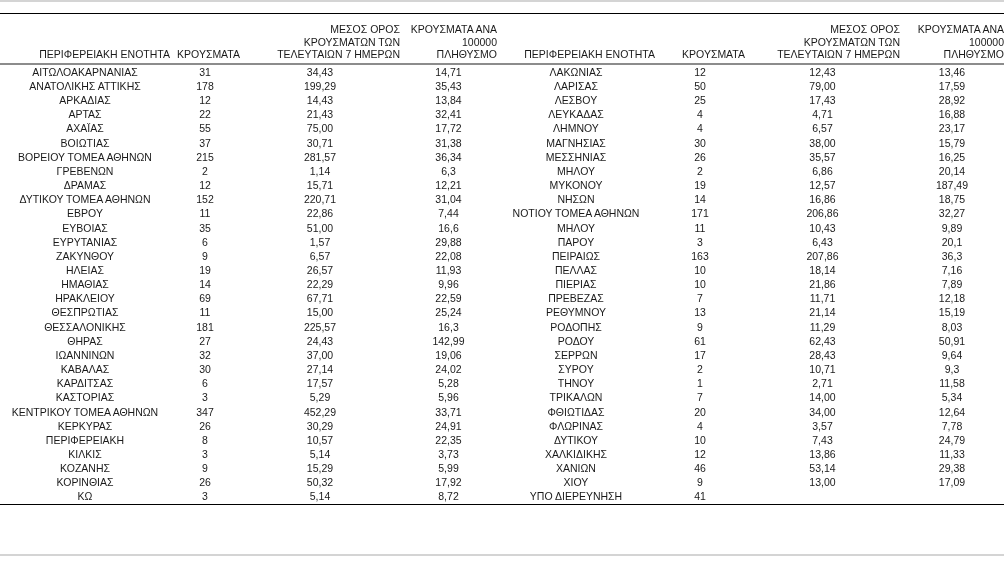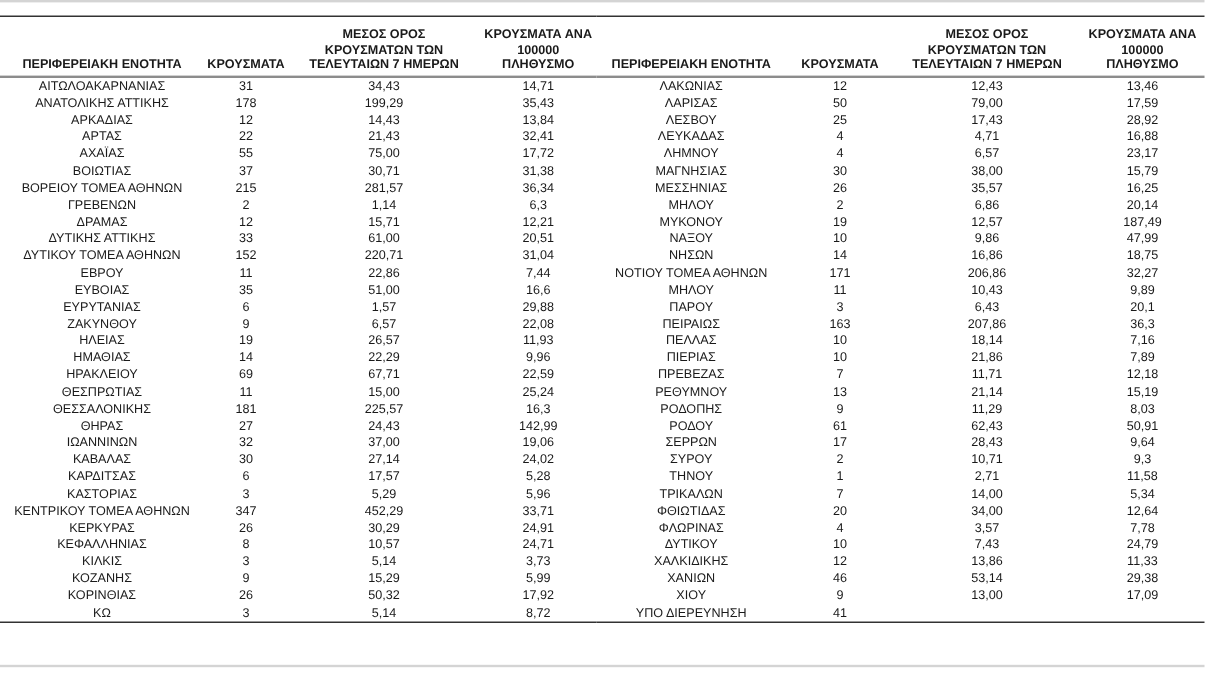--- a/index.html
+++ b/index.html
@@ -20,22 +20,22 @@
     position: absolute;
     top: 13px;
     left: 0;
     width: 1004px;
     border-collapse: collapse;
     table-layout: fixed;
     border-top: 1.5px solid #000000;
   }
   table.regions th {
     vertical-align: bottom;
-    text-align: center;
-    font-weight: bold;
+    text-align: right;
+    font-weight: normal;
     font-size: 10.5px;
     line-height: 12.6px;
     padding: 9px 0 2px 0;
     border-bottom: 2.5px solid #8c8c8c;
     white-space: pre-line;
     color: #1a1a1a;
   }
   table.regions td {
     text-align: center;
     font-size: 10.5px;
@@ -168,30 +168,20 @@
           <td>ΔΡΑΜΑΣ</td>
           <td>12</td>
           <td>15,71</td>
           <td>12,21</td>
           <td>ΜΥΚΟΝΟΥ</td>
           <td>19</td>
           <td>12,57</td>
           <td>187,49</td>
         </tr>
         <tr>
-          <td>ΔΥΤΙΚΗΣ ΑΤΤΙΚΗΣ</td>
-          <td>33</td>
-          <td>61,00</td>
-          <td>20,51</td>
-          <td>ΝΑΞΟΥ</td>
-          <td>10</td>
-          <td>9,86</td>
-          <td>47,99</td>
-        </tr>
-        <tr>
           <td>ΔΥΤΙΚΟΥ ΤΟΜΕΑ ΑΘΗΝΩΝ</td>
           <td>152</td>
           <td>220,71</td>
           <td>31,04</td>
           <td>ΝΗΣΩΝ</td>
           <td>14</td>
           <td>16,86</td>
           <td>18,75</td>
         </tr>
         <tr>
@@ -348,24 +338,24 @@
           <td>ΚΕΡΚΥΡΑΣ</td>
           <td>26</td>
           <td>30,29</td>
           <td>24,91</td>
           <td>ΦΛΩΡΙΝΑΣ</td>
           <td>4</td>
           <td>3,57</td>
           <td>7,78</td>
         </tr>
         <tr>
-          <td>ΚΕΦΑΛΛΗΝΙΑΣ</td>
+          <td>ΠΕΡΙΦΕΡΕΙΑΚΗ</td>
           <td>8</td>
           <td>10,57</td>
-          <td>24,71</td>
+          <td>22,35</td>
           <td>ΔΥΤΙΚΟΥ</td>
           <td>10</td>
           <td>7,43</td>
           <td>24,79</td>
         </tr>
         <tr>
           <td>ΚΙΛΚΙΣ</td>
           <td>3</td>
           <td>5,14</td>
           <td>3,73</td>

